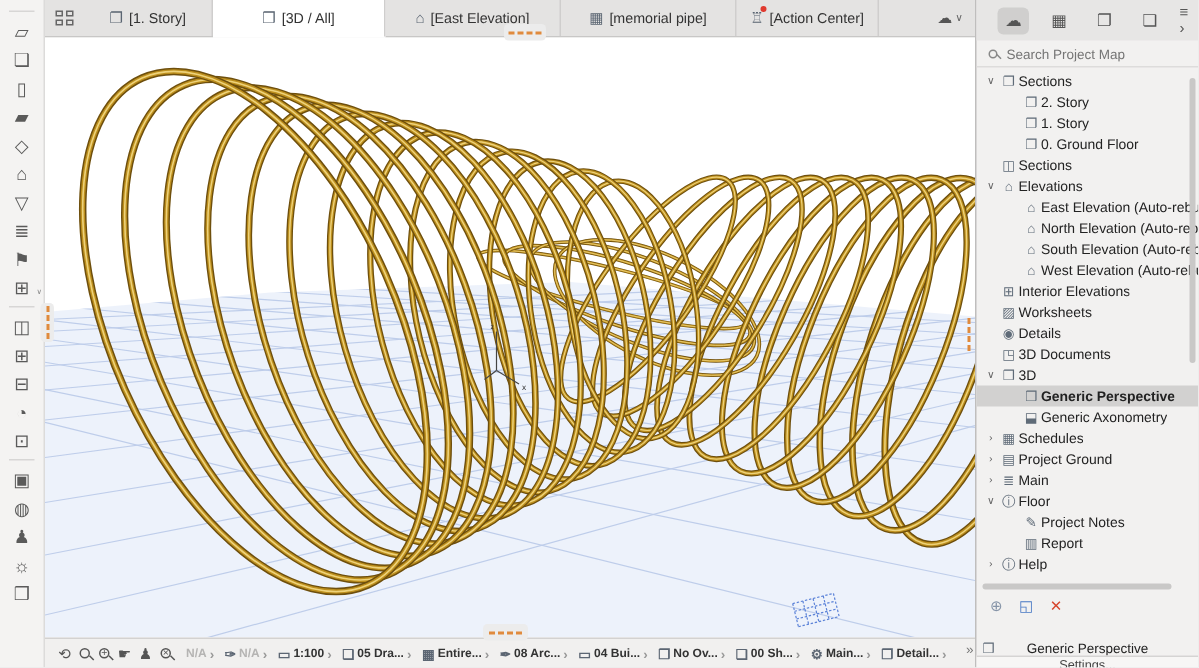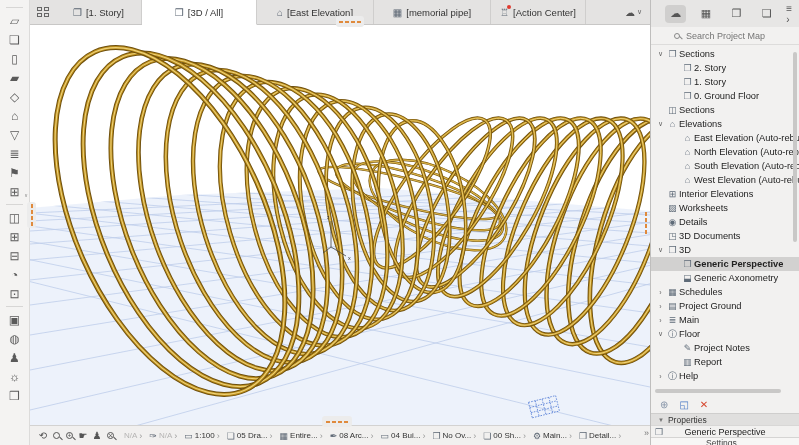--- a/index.html
+++ b/index.html
@@ -59,21 +59,21 @@
   
   .navigator{position:absolute;left:650px;top:0;width:149px;height:445px;background:#f2f1f0;
              border-left:1px solid #bfbebd;}
   .nav-head{position:absolute;left:0;top:0;width:100%;height:27px;background:#e7e6e5;
             display:flex;align-items:center;padding-left:14px;gap:9px;}
   .nav-btn{font-size:11px;color:#555;width:22px;height:18px;display:flex;align-items:center;
            justify-content:center;border-radius:4px;}
   .nav-btn.sel{background:#d0cfce;}
   .nav-menu{margin-left:auto;margin-right:4px;font-size:10px;color:#555;letter-spacing:-1px;}
   .searchrow{position:absolute;left:0;top:27px;width:100%;height:18px;border-bottom:1px solid #dddcdb;
-             display:flex;align-items:center;padding-left:23px;gap:4px;}
+             display:flex;align-items:center;padding-left:8px;gap:4px;}
   .s-mag{position:relative;width:6px;height:6px;border:1.1px solid #888;border-radius:50%;flex:0 0 auto;}
   .s-mag::after{content:"";position:absolute;width:3.5px;height:1.1px;background:#888;
                 transform:rotate(45deg);right:-3px;bottom:-1px;}
   .searchrow input{border:none;outline:none;background:transparent;font-size:9px;width:118px;
                    font-family:"Liberation Sans",sans-serif;color:#333;}
   .tree{position:absolute;left:0;top:47px;width:100%;height:340px;overflow:hidden;}
   .trow{height:14px;display:flex;align-items:center;font-size:9.3px;color:#222;}
   .trow .arr{width:11px;text-align:center;font-size:7px;color:#666;flex:0 0 auto;}
   .trow .nico{width:13px;text-align:center;font-size:9px;color:#5f6b78;flex:0 0 auto;}
   .trow .lbl{white-space:nowrap;overflow:hidden;}
@@ -334,21 +334,21 @@
         </span>
         <span class="mag">
           <span>+</span>
         </span>
         <span class="sb-ico">☛</span>
         <span class="sb-ico">♟</span>
         <span class="mag">
           <span>×</span>
         </span>
       </span>
-    <span id="sb-segs" style="display:flex;align-items:center;">
+    <span id="sb-segs" style="display:flex;align-items:center;font-weight:bold;">
         <span class="seg">
           <span class="slbl na">N/A</span>
           <span class="schev">›</span>
         </span>
         <span class="seg">
           <span class="sico">✑</span>
           <span class="slbl na">N/A</span>
           <span class="schev">›</span>
         </span>
         <span class="seg">
@@ -533,24 +533,20 @@
           <span class="lbl">Help</span>
         </div>
       </div>
     <div class="vsb"></div>
     <div class="hsb"></div>
     <div class="nav-foot" id="nav-foot">
         <span style="color: rgb(135, 149, 168);">⊕</span>
         <span style="color: rgb(74, 121, 196);">◱</span>
         <span style="color: rgb(214, 69, 44);">✕</span>
       </div>
-    <div class="props-head">
-      <span class="tri">▼</span>
-      <span>Properties</span>
-    </div>
     <div class="vp-row">
       <span class="vico" id="vp-ico">❒</span>
       <span class="vlbl">Generic Perspective</span>
     </div>
     <div class="settings-row">Settings...</div>
     <div class="expander">»</div>
   </div>
 
 </div>
 

